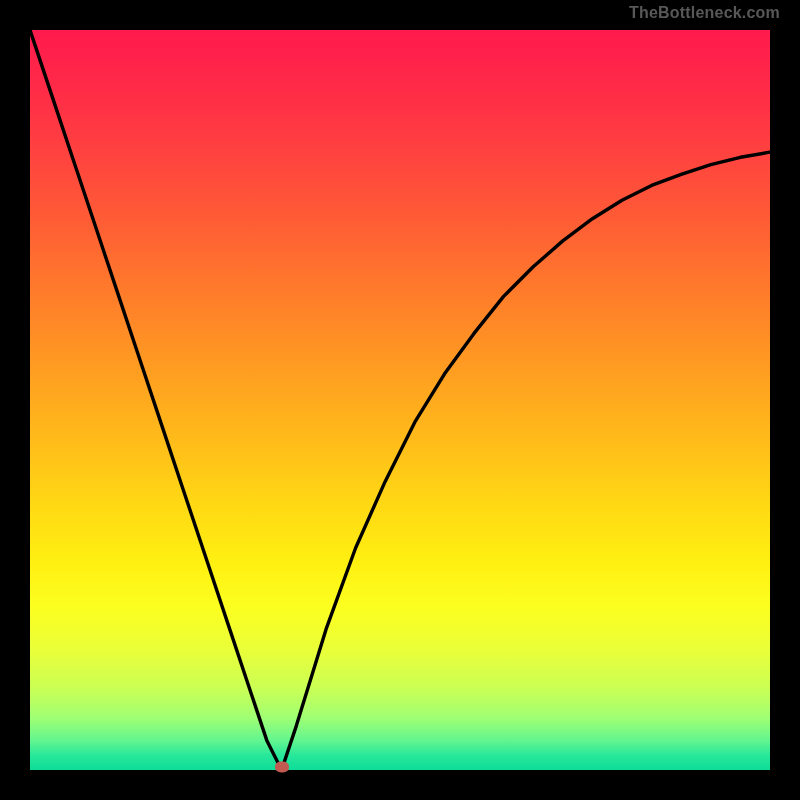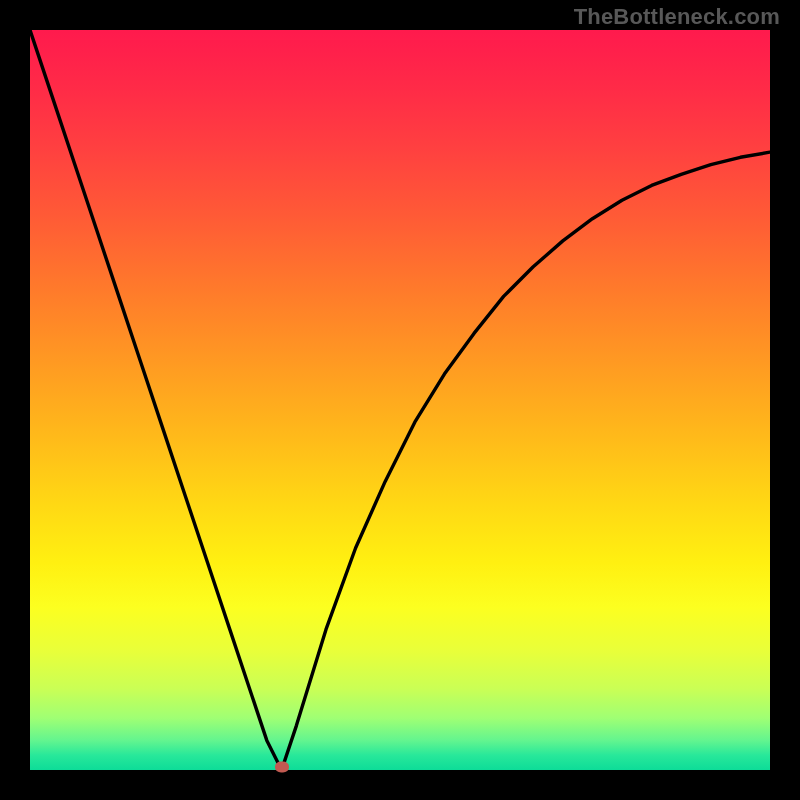--- a/index.html
+++ b/index.html
@@ -8,21 +8,21 @@
     position: relative;
     width: 800px;
     height: 800px;
     background: #000;
   }
   .watermark {
     position: absolute;
     top: 4px;
     right: 20px;
     font-family: Arial, Helvetica, sans-serif;
-    font-size: 22px;
+    font-size: 16px;
     font-weight: 600;
     color: #585858;
     letter-spacing: 0.2px;
   }
   .plot {
     position: absolute;
     left: 30px;
     top: 30px;
     width: 740px;
     height: 740px;

